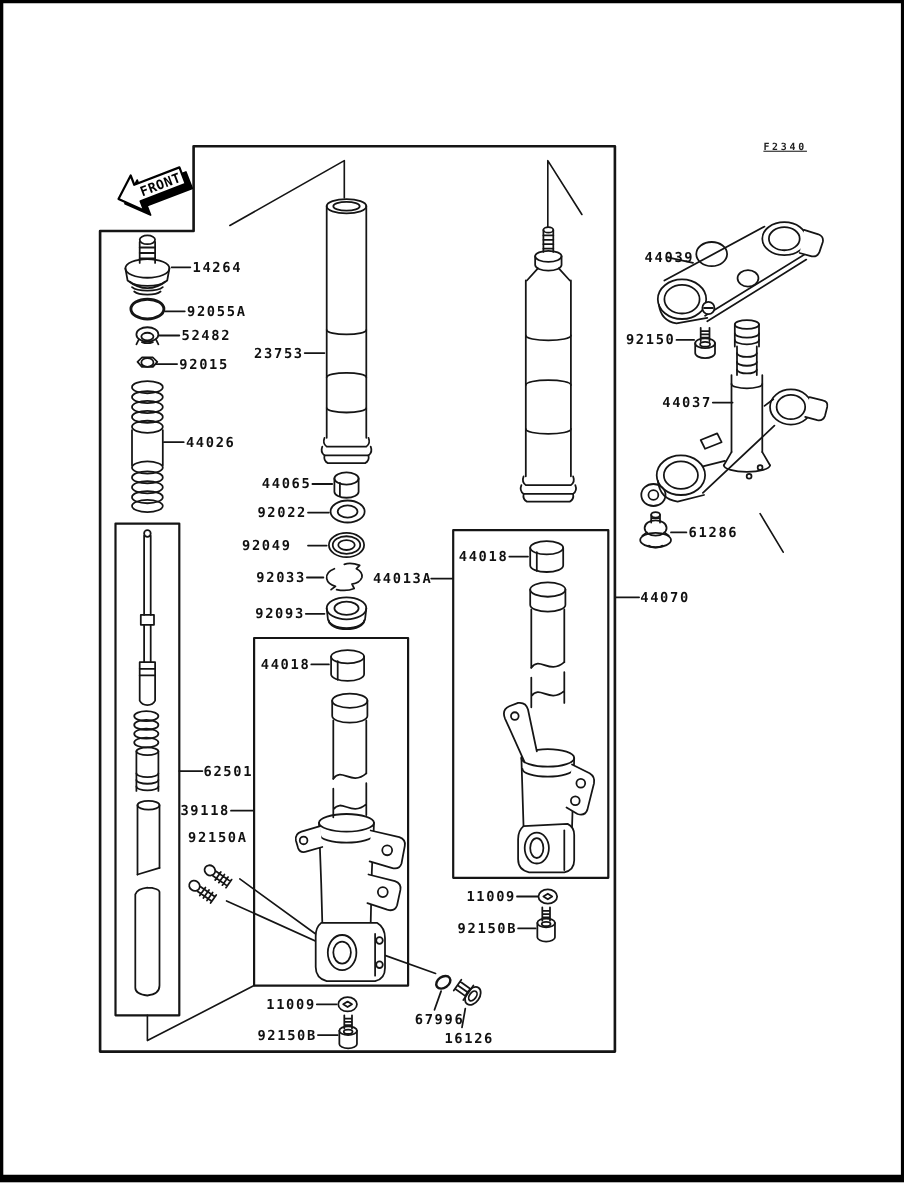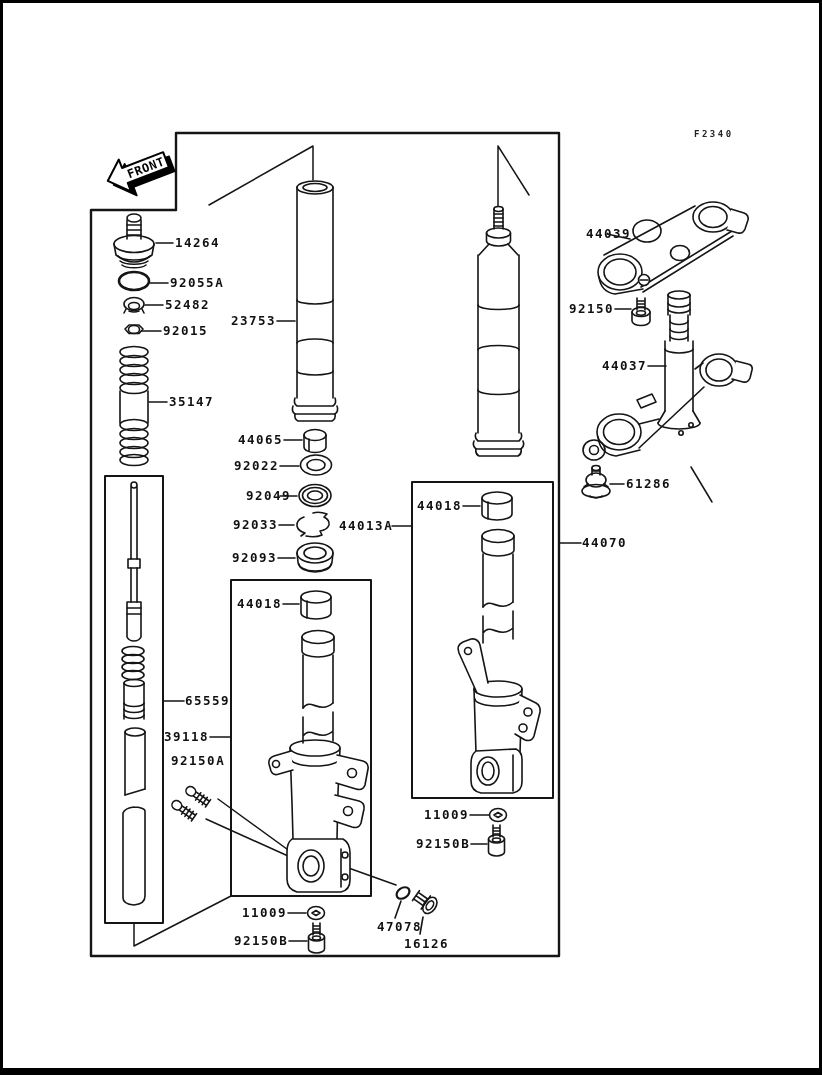--- a/index.html
+++ b/index.html
@@ -13,21 +13,21 @@
   }
   svg.art{position:absolute;left:0;top:0;}
   .lbl{
     position:absolute;
     font:bold 12.5px "DejaVu Sans Mono","Liberation Mono",monospace;
     letter-spacing:1.5px;color:#111;white-space:nowrap;line-height:14px;
   }
   .ref{
     position:absolute;
     font:bold 9px "DejaVu Sans Mono","Liberation Mono",monospace;
-    letter-spacing:2.5px;color:#222;white-space:nowrap;
+    letter-spacing:2.5px;color:#222;white-space:nowrap;text-decoration:underline;
   }
 </style>
 </head>
 <body>
 
 <div class="page">
 
 <svg class="art" width="822" height="1075" viewBox="0 0 822 1075">
 <g fill="none" stroke="#151515" stroke-width="1.6" stroke-linecap="round" stroke-linejoin="round">
 
@@ -354,35 +354,35 @@
     <path d="M587,493 a7,4 0 0 0 12,0"></path>
   </g>
 
 </g>
 </svg>
 
 <div class="lbl" style="left:172px;top:233px">14264</div>
 <div class="lbl" style="left:167px;top:273px">92055A</div>
 <div class="lbl" style="left:162px;top:295px">52482</div>
 <div class="lbl" style="left:160px;top:321px">92015</div>
-<div class="lbl" style="left:166px;top:392px">35147</div>
+<div class="lbl" style="left:166px;top:392px">44026</div>
 <div class="lbl" style="left:228px;top:311px">23753</div>
 <div class="lbl" style="left:235px;top:430px">44065</div>
 <div class="lbl" style="left:231px;top:456px">92022</div>
-<div class="lbl" style="left:243px;top:486px">92049</div>
+<div class="lbl" style="left:217px;top:486px">92049</div>
 <div class="lbl" style="left:230px;top:515px">92033</div>
 <div class="lbl" style="left:336px;top:516px">44013A</div>
 <div class="lbl" style="left:229px;top:548px">92093</div>
 <div class="lbl" style="left:234px;top:594px">44018</div>
-<div class="lbl" style="left:182px;top:691px">65559</div>
+<div class="lbl" style="left:182px;top:691px">62501</div>
 <div class="lbl" style="left:161px;top:727px">39118</div>
 <div class="lbl" style="left:168px;top:751px">92150A</div>
 <div class="lbl" style="left:239px;top:903px">11009</div>
 <div class="lbl" style="left:231px;top:931px">92150B</div>
-<div class="lbl" style="left:374px;top:917px">47078</div>
+<div class="lbl" style="left:374px;top:917px">67996</div>
 <div class="lbl" style="left:401px;top:934px">16126</div>
 <div class="lbl" style="left:414px;top:496px">44018</div>
 <div class="lbl" style="left:421px;top:805px">11009</div>
 <div class="lbl" style="left:413px;top:834px">92150B</div>
 <div class="lbl" style="left:579px;top:533px">44070</div>
 <div class="lbl" style="left:583px;top:224px">44039</div>
 <div class="lbl" style="left:566px;top:299px">92150</div>
 <div class="lbl" style="left:599px;top:356px">44037</div>
 <div class="lbl" style="left:623px;top:474px">61286</div>
 

